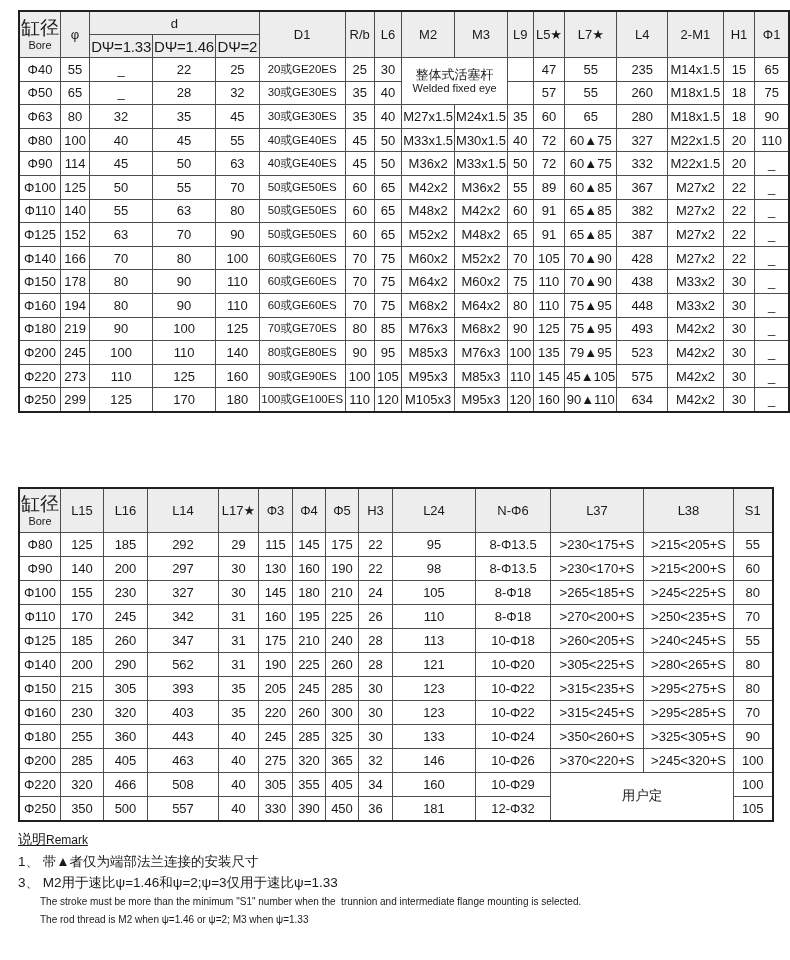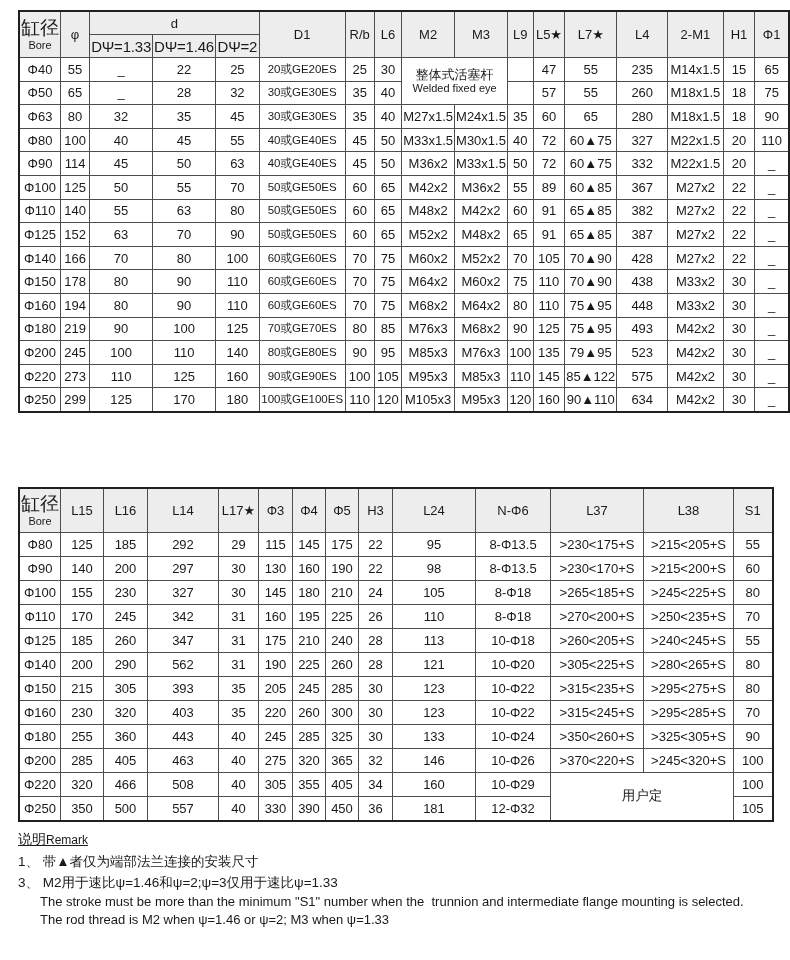--- a/index.html
+++ b/index.html
@@ -35,21 +35,21 @@
   th .ln0{font-size:19px;}
   th .ln1{font-size:11px;}
   .note .ln0{font-size:13px;line-height:1.2;}
   .note .ln1{font-size:11px;line-height:1.2;}
   .usernote{font-size:13.5px;margin-top:8px;}
   #t2{margin-top:74px;}
   .remarks{margin-top:7px;font-size:13.5px;line-height:21px;}
   .remark-title{font-size:14px;text-decoration:underline;}
   .rt-en{font-size:12px;}
   .remark-item{white-space:pre-wrap;}
-  .remark-note-en{font-size:13px;line-height:18px;padding-left:22px;white-space:pre-wrap;}
+  .remark-note-en{font-size:10px;line-height:18px;padding-left:22px;white-space:pre-wrap;}
 </style>
 </head>
 <body>
 
 <div class="sheet">
 
   <table id="t1">
       <colgroup>
         <col style="width: 34px;">
         <col style="width: 30px;">
@@ -350,21 +350,21 @@
           <td>110</td>
           <td>125</td>
           <td>160</td>
           <td>90或GE90ES</td>
           <td>100</td>
           <td>105</td>
           <td>M95x3</td>
           <td>M85x3</td>
           <td>110</td>
           <td>145</td>
-          <td>85▲122</td>
+          <td>45▲105</td>
           <td>575</td>
           <td>M42x2</td>
           <td>30</td>
           <td>_</td>
         </tr>
         <tr>
           <td>Φ250</td>
           <td>299</td>
           <td>125</td>
           <td>170</td>

